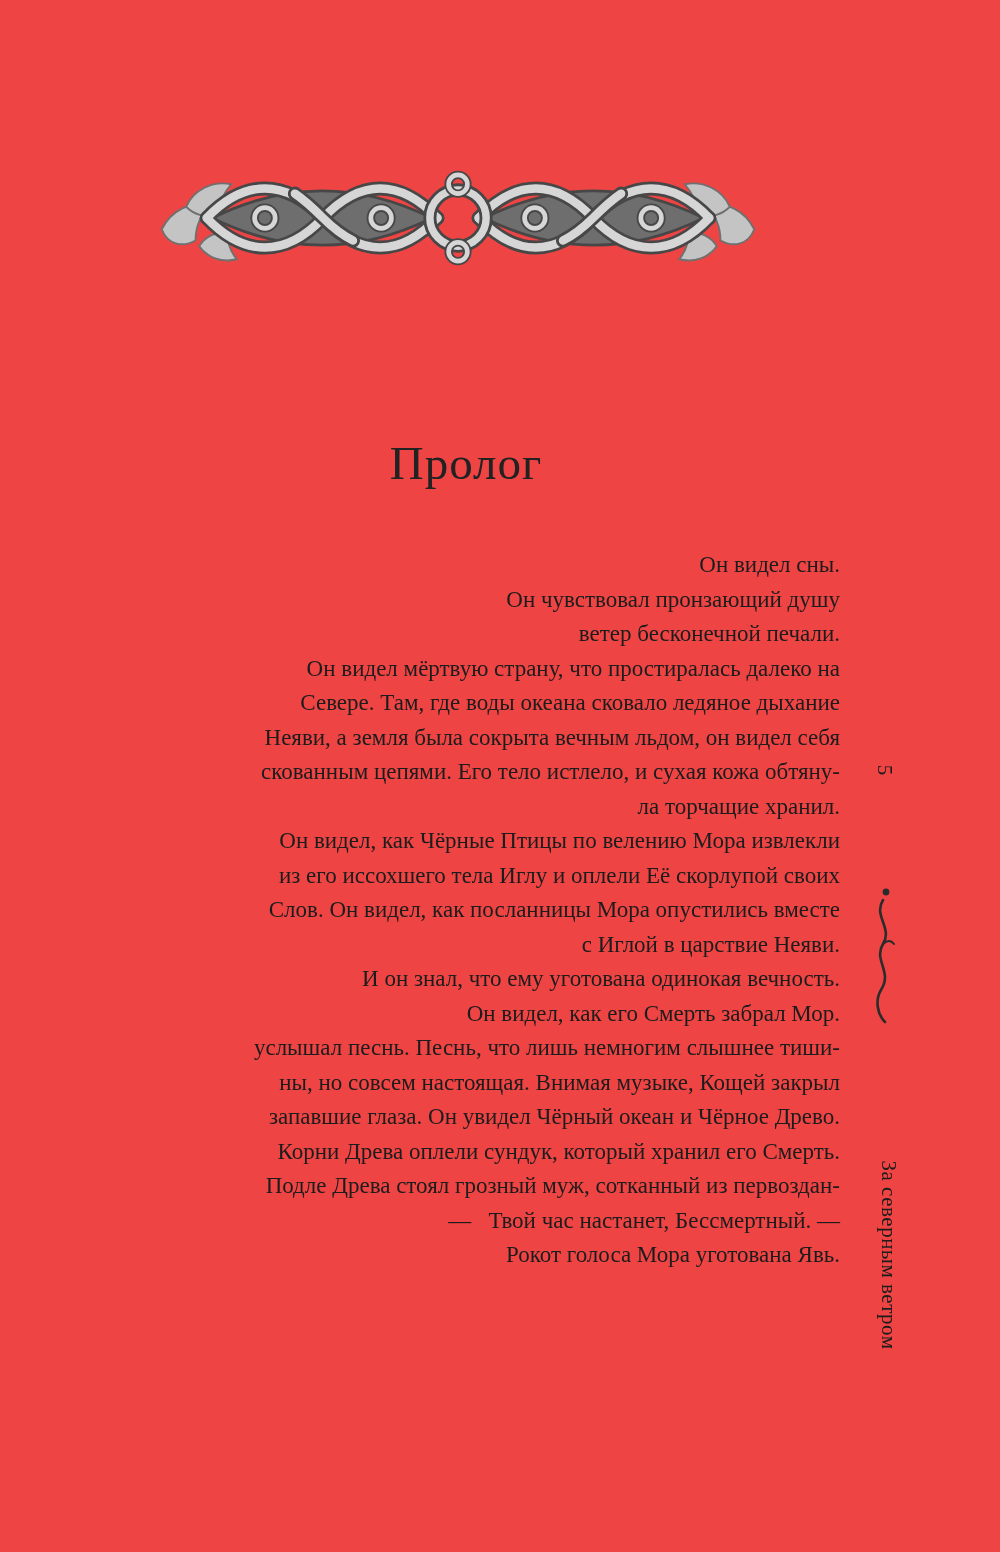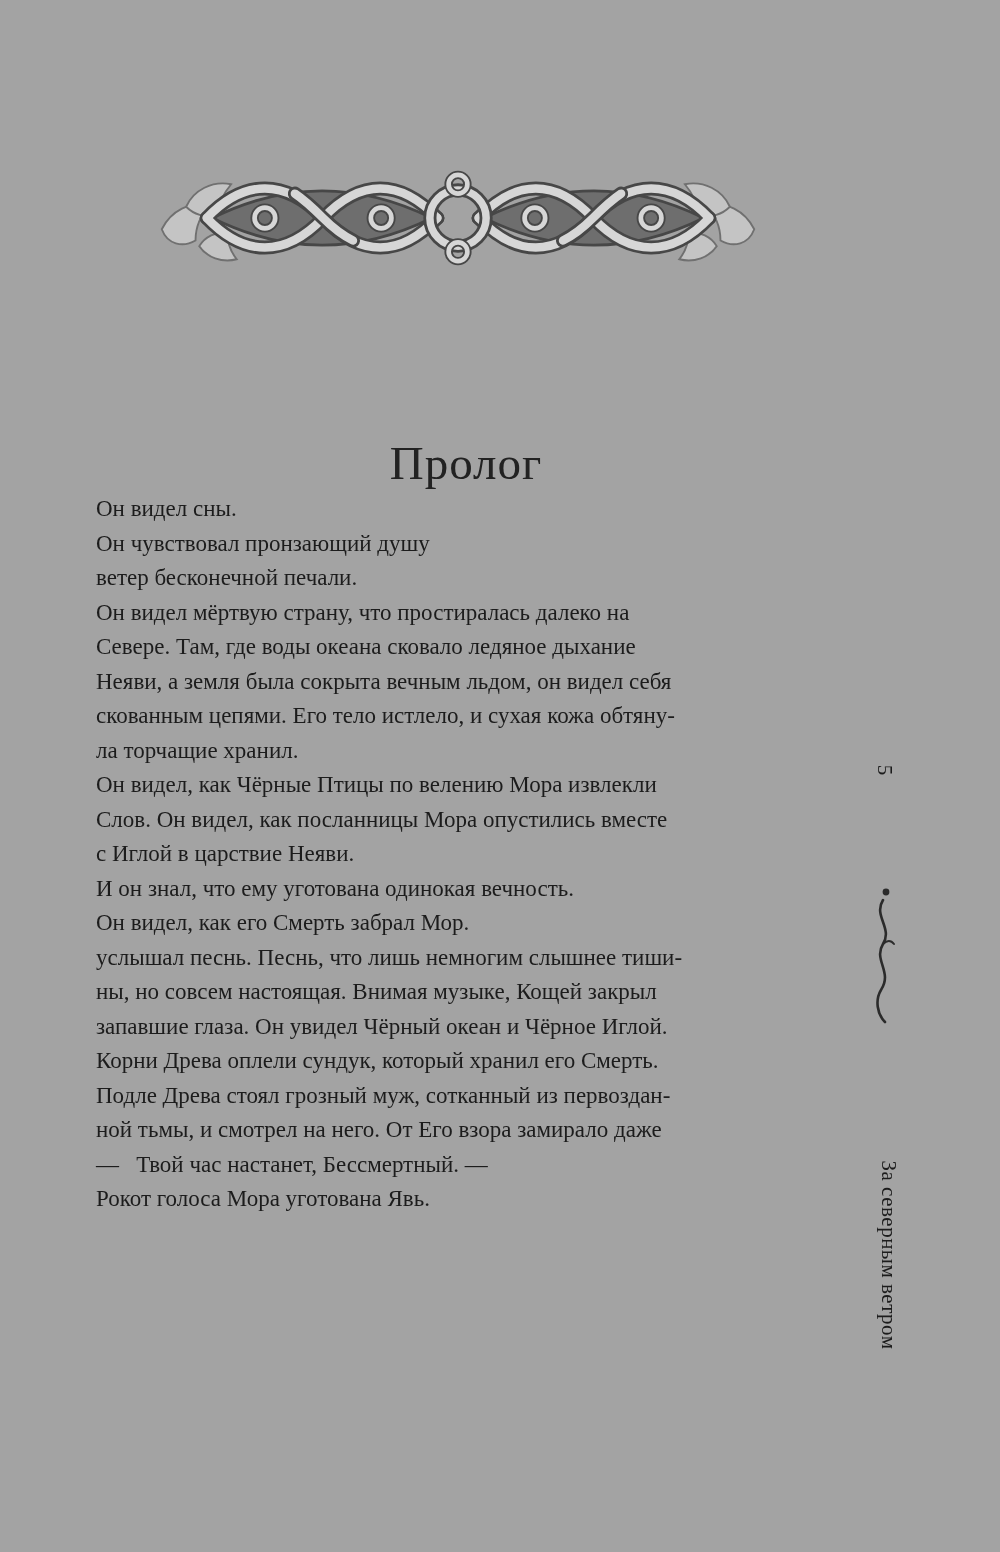--- a/index.html
+++ b/index.html
@@ -4,21 +4,21 @@
 <style>
   html, body {
     margin: 0;
     padding: 0;
     background: #ffffff;
   }
   .book-page {
     position: relative;
     width: 1000px;
     height: 1552px;
-    background: #a3a3a3;
+    background: #ef4444;
     font-family: "Liberation Serif", "DejaVu Serif", serif;
     color: #1c1c1c;
     overflow: hidden;
   }
   .ornament-header {
     position: absolute;
     top: 158px;
     left: 158px;
     width: 600px;
     height: 120px;
@@ -30,24 +30,24 @@
     width: 740px;
     margin: 0;
     text-align: center;
     font-size: 47px;
     font-weight: 400;
     letter-spacing: 1px;
     color: #222222;
   }
   .body-text {
     position: absolute;
-    top: 492px;
+    top: 548px;
     left: 96px;
     width: 744px;
-    text-align: left;
+    text-align: right;
     font-size: 23px;
     line-height: 34.5px;
     color: #1c1c1c;
   }
   .body-line {
     white-space: nowrap;
   }
   .page-number {
     position: absolute;
     left: 884px;
@@ -120,30 +120,30 @@
   <div class="body-text">
       <div class="body-line">Он видел сны.</div>
       <div class="body-line">Он чувствовал пронзающий душу</div>
       <div class="body-line">ветер бесконечной печали.</div>
       <div class="body-line">Он видел мёртвую страну, что простиралась далеко на</div>
       <div class="body-line">Севере. Там, где воды океана сковало ледяное дыхание</div>
       <div class="body-line">Неяви, а земля была сокрыта вечным льдом, он видел себя</div>
       <div class="body-line">скованным цепями. Его тело истлело, и сухая кожа обтяну-</div>
       <div class="body-line">ла торчащие хранил.</div>
       <div class="body-line">Он видел, как Чёрные Птицы по велению Мора извлекли</div>
+      <div class="body-line">из его иссохшего тела Иглу и оплели Её скорлупой своих</div>
       <div class="body-line">Слов. Он видел, как посланницы Мора опустились вместе</div>
       <div class="body-line">с Иглой в царствие Неяви.</div>
       <div class="body-line">И он знал, что ему уготована одинокая вечность.</div>
       <div class="body-line">Он видел, как его Смерть забрал Мор.</div>
       <div class="body-line">услышал песнь. Песнь, что лишь немногим слышнее тиши-</div>
       <div class="body-line">ны, но совсем настоящая. Внимая музыке, Кощей закрыл</div>
-      <div class="body-line">запавшие глаза. Он увидел Чёрный океан и Чёрное Иглой.</div>
+      <div class="body-line">запавшие глаза. Он увидел Чёрный океан и Чёрное Древо.</div>
       <div class="body-line">Корни Древа оплели сундук, который хранил его Смерть.</div>
       <div class="body-line">Подле Древа стоял грозный муж, сотканный из первоздан-</div>
-      <div class="body-line">ной тьмы, и смотрел на него. От Его взора замирало даже</div>
       <div class="body-line">—&nbsp;&nbsp;&nbsp;Твой час настанет, Бессмертный. —</div>
       <div class="body-line">Рокот голоса Мора уготована Явь.</div>
     </div>
 
   <div class="page-number">5</div>
 
   <div class="margin-flourish">
     <svg width="30" height="150" viewBox="0 0 30 150" xmlns="http://www.w3.org/2000/svg">
       <circle cx="18" cy="10" r="3.4" fill="#2b2b2b"></circle>
       <path d="M15,18 C5,34 25,46 15,62 C5,78 25,90 13,108 C7,118 9,132 17,140" fill="none" stroke="#2b2b2b" stroke-width="2.6" stroke-linecap="round"></path>

